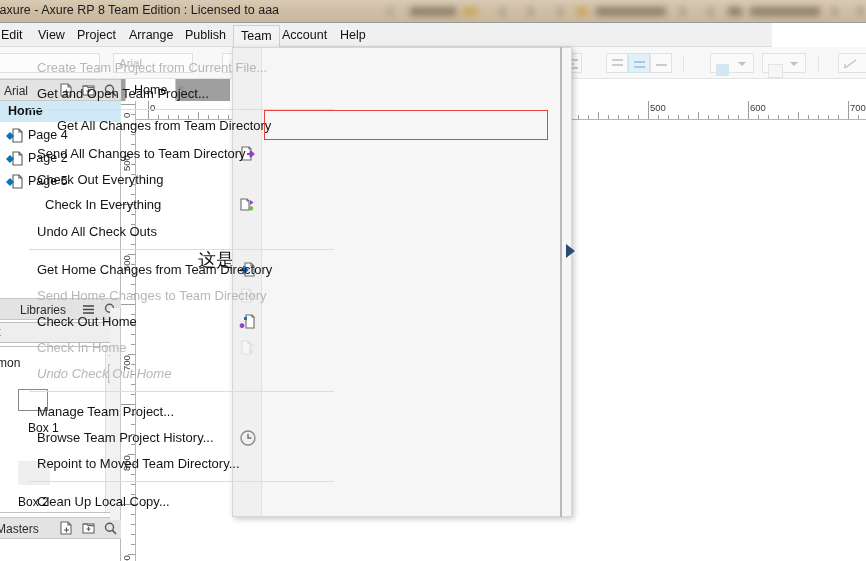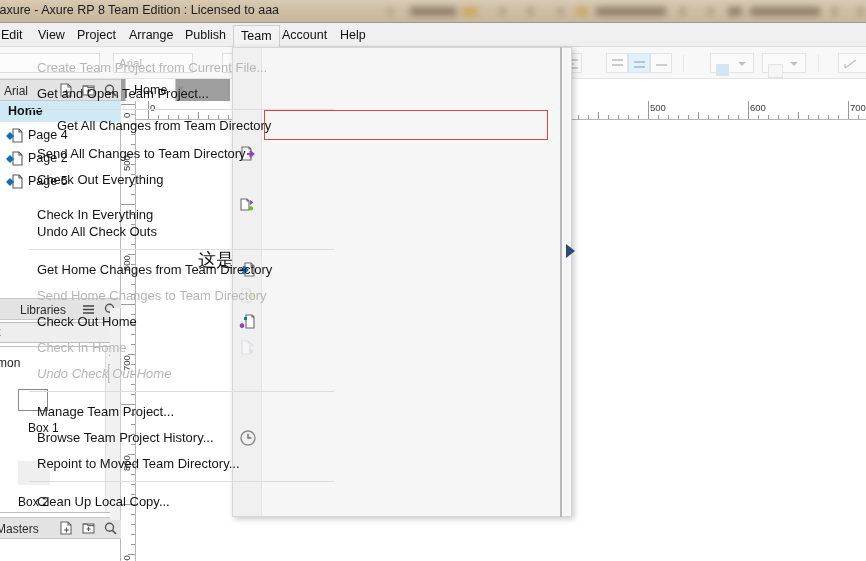--- a/index.html
+++ b/index.html
@@ -49,21 +49,21 @@
     background: #9d8e7c;
     border-radius: 1px;
   }
   .blurchip.dark { background: #7d6d5c; }
   .blurchip.gold { background: #c9a24a; }
 
   
   #menubar {
     position: absolute;
     left: 0; top: 23px;
-    width: 866px; height: 24px;
+    width: 772px; height: 24px;
     background: #f0f0f0;
     border-bottom: 1px solid #dcdcdc;
     box-sizing: border-box;
   }
   .menu-root {
     position: absolute;
     top: 2px;
     height: 20px;
     line-height: 20px;
     padding: 0 7px;
@@ -861,21 +861,21 @@
     <path d="M9 4.8 V9 h3.4" fill="none" stroke="#6d6d6d" stroke-width="1.4"></path>
   </svg>
 </div>
 
 <div class="mi disabled" style="top:55px;">Create Team Project from Current File...</div>
 <div class="mi" style="top:81px;">Get and Open Team Project...</div>
 <div class="msep" style="top:109px;"></div>
 <div class="mi" style="top:113px;margin-left:20px;">Get All Changes from Team Directory</div>
 <div class="mi" style="top:141px;">Send All Changes to Team Directory</div>
 <div class="mi" style="top:167px;">Check Out Everything</div>
-<div class="mi" style="top:202px;">Check In Everything</div>
+<div class="mi" style="top:192px;margin-left:8px;">Check In Everything</div>
 <div class="mi" style="top:219px;">Undo All Check Outs</div>
 <div class="msep" style="top:249px;"></div>
 <div class="mi" style="top:257px;">Get Home Changes from Team Directory</div>
 <div class="mi disabled" style="top:283px;">Send Home Changes to Team Directory</div>
 <div class="mi" style="top:309px;">Check Out Home</div>
 <div class="mi disabled" style="top:335px;">Check In Home</div>
 <div class="mi disabled" style="top:361px;font-style:italic;">Undo Check Out Home</div>
 <div class="msep" style="top:391px;"></div>
 <div class="mi" style="top:399px;">Manage Team Project...</div>
 <div class="mi" style="top:425px;">Browse Team Project History...</div>

